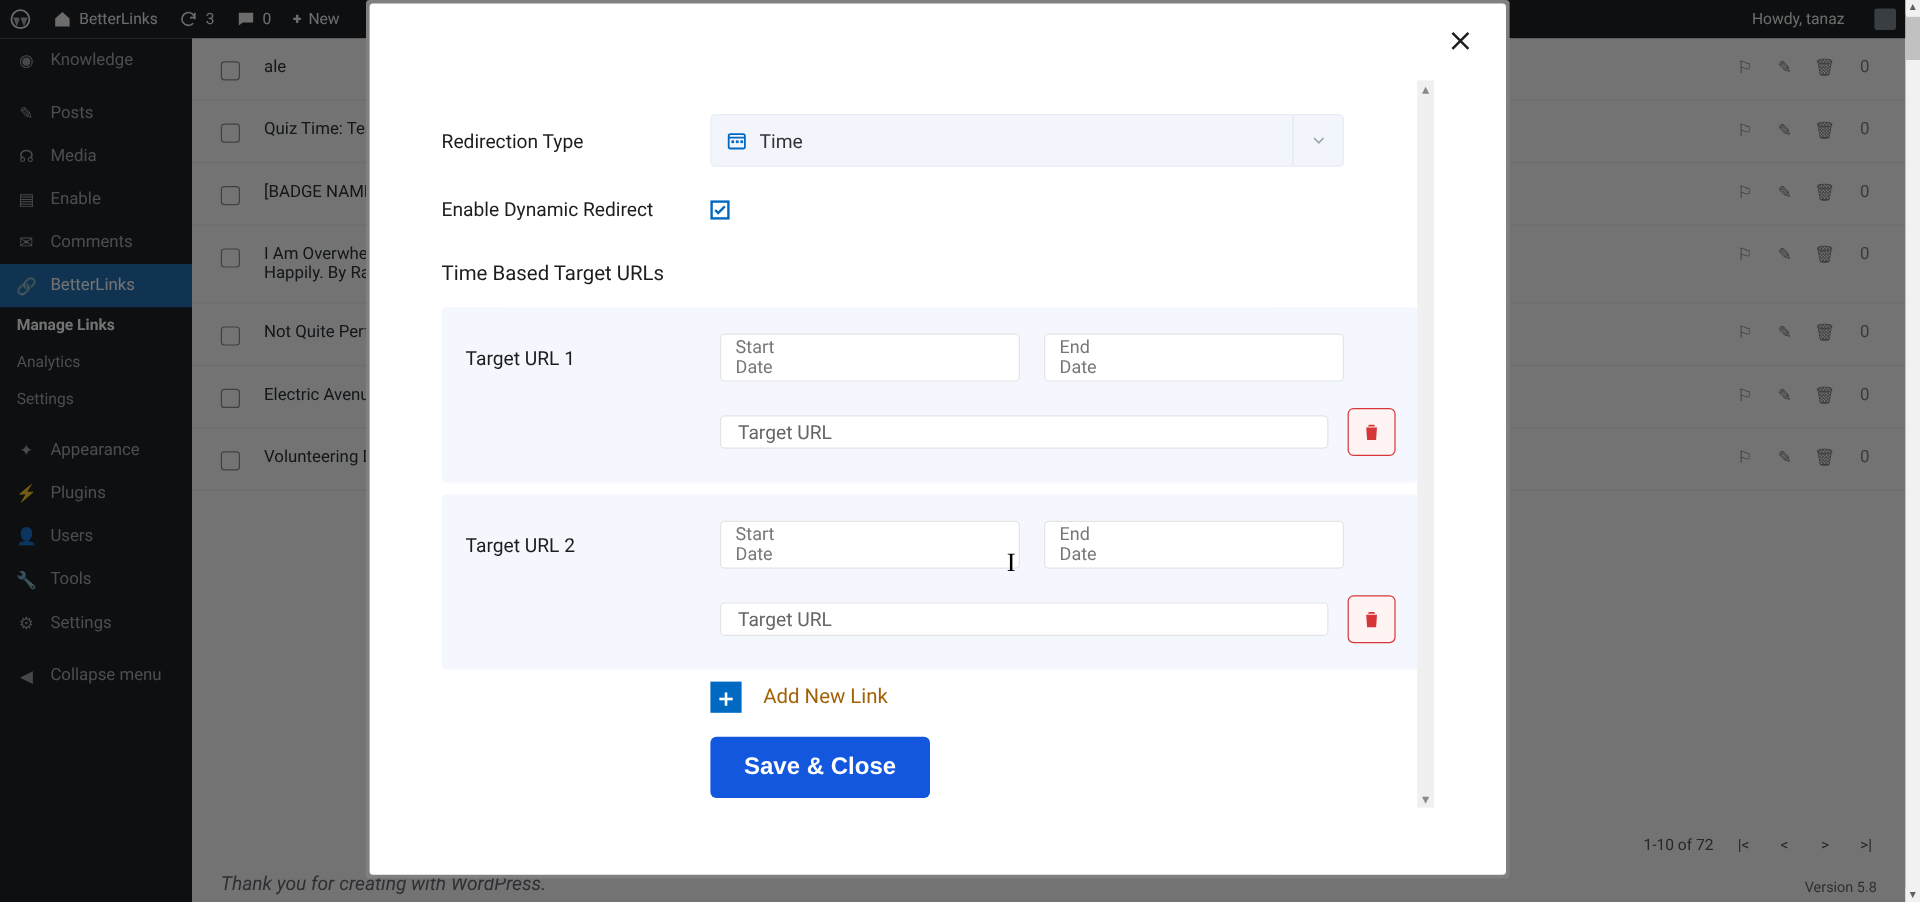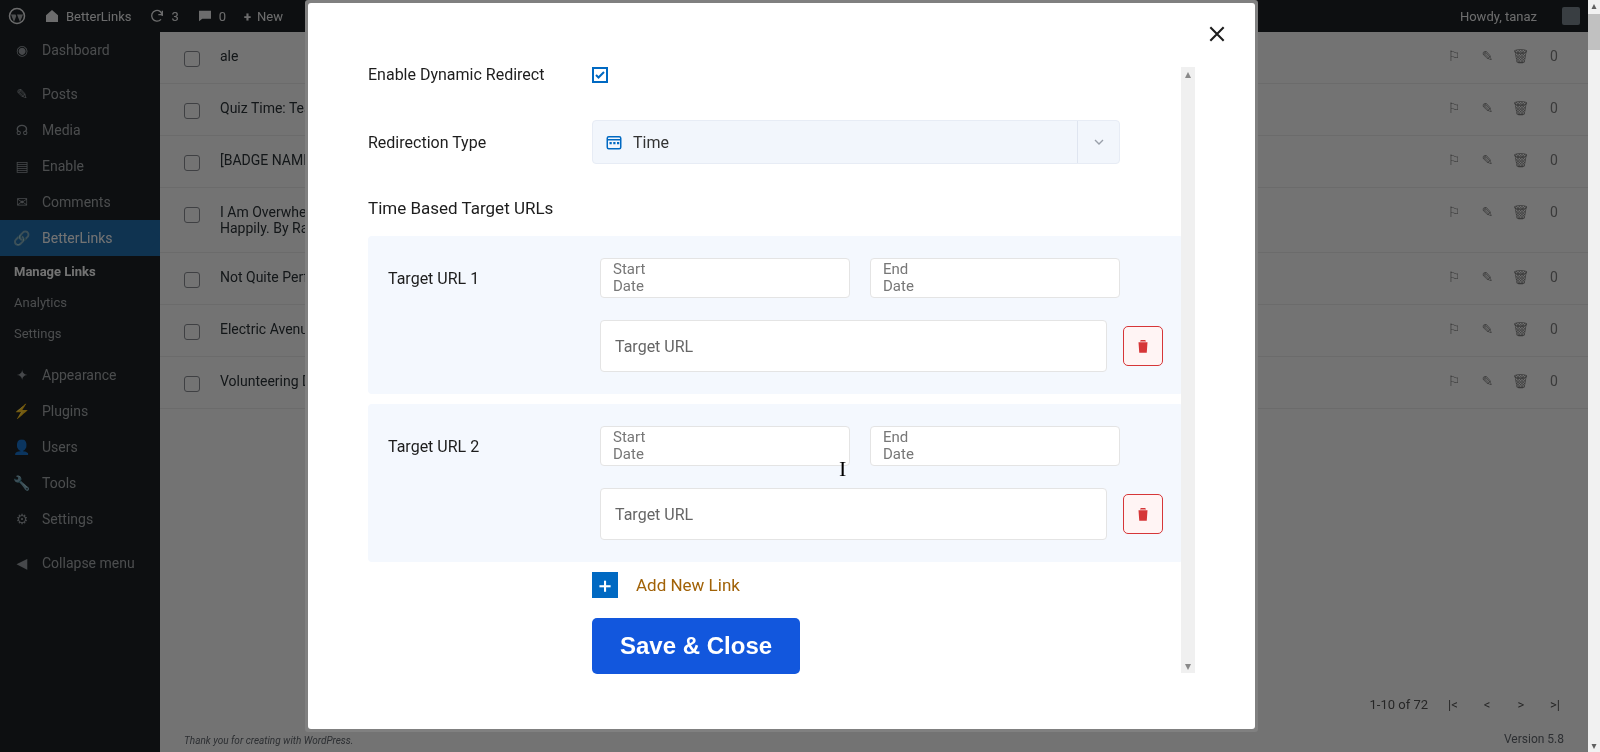--- a/index.html
+++ b/index.html
@@ -88,21 +88,21 @@
   }
   .list-row {
     display:flex; align-items:flex-start; gap:20px;
     padding: 16px 24px; border-bottom: 1px solid #eee;
   }
   .list-row .chk { width:16px; height:16px; border:1px solid #8c8f94; border-radius:3px; margin-top:3px;}
   .list-row .title { flex:1; color:#2c3338;}
   .list-row .spacer { width: 820px; }
   .row-actions { width: 120px; display:flex; justify-content:space-between; color:#808080; }
   .row-actions span { width:20px; text-align:center;}
-  .footer-text { position:absolute; bottom:6px; left:24px; color:#646970; font-style:italic; font-size:10px;}
+  .footer-text { position:absolute; bottom:6px; left:24px; color:#646970; font-style:italic; font-size:16px;}
   .footer-version{ position:absolute; bottom:6px; right:24px; color:#646970; font-size:12px;text-align:right;}
   .pagination {
     position:absolute; bottom:40px; right:24px;
     display:flex; align-items:center; gap:16px; color:#555; font-size:13px;
   }
   .pagination .pg-btn { width:18px; text-align:center; color:#555;}
 
   
   .outer-scroll {
     position:absolute; top:0; right:0; width:12px; height:100%;
@@ -205,21 +205,21 @@
   .target-card .card-lbl{ font-size:16px; color:#1d1d1d;}
   .card-dates{ display:flex; gap:20px; }
   .date-input{
     width:250px; height:40px;
     background:#fff; border:1px solid var(--border-light); border-radius:4px;
     display:flex; align-items:center; padding:0 12px;
     color:#777; font-size:15px; line-height:1.15;
   }
   .url-row{ grid-column: 2 / 3; display:flex; gap:16px; align-items:center;}
   .url-input{
-    flex:1; height:52px;
+    flex:1; height:28px;
     background:#fff; border:1px solid var(--border-light); border-radius:4px;
     display:flex; align-items:center; padding:0 14px;
     color:#666; font-size:16px;
   }
   .del-btn{
     width:40px; height:40px;
     border:1px solid var(--danger); border-radius:5px;
     background: #fff4f4;
     display:flex; align-items:center; justify-content:center;
     color: var(--danger);
@@ -235,21 +235,21 @@
     display:flex; align-items:center; justify-content:center;
     font-weight:900; font-size:20px; line-height:1;
   }
   .add-link-label{ font-size:17px; color:#a16207; }
 
   .save-btn{
     margin-top:20px; margin-left:224px;
     padding: 14px 28px;
     background: var(--btn-blue); color:#fff;
     border:none; border-radius:5px;
-    font-size:24px; font-weight:700;
+    font-size:20px; font-weight:700;
     cursor:pointer;
   }
 
   .text-cursor{
     position:absolute;
     left: 839px; top: 456px;
     font-size:22px; color:#000; font-family:serif;
     pointer-events:none;
   }
 
@@ -292,21 +292,21 @@
   <div class="tb-right">
     <span>Howdy, tanaz</span>
     <span class="tb-avatar"></span>
   </div>
 </div>
 
 <nav class="wp-sidebar">
   <ul>
     <li>
         <span class="side-icon">◉</span>
-        <span class="side-label">Dashboard</span>
+        <span class="side-label">Knowledge</span>
       </li>
     <li class="sep"></li>
     <li>
         <span class="side-icon">✎</span>
         <span class="side-label">Posts</span>
       </li>
     <li>
         <span class="side-icon">☊</span>
         <span class="side-label">Media</span>
       </li>
@@ -455,29 +455,20 @@
 
 <div class="modal-frame">
   <div class="modal">
     <button class="modal-close">
       <svg width="20" height="20" viewBox="0 0 24 24" fill="none" stroke="currentColor" stroke-width="2.5">
           <path d="M4 4l16 16M20 4L4 20"></path>
         </svg>
     </button>
 
     <div class="modal-inner">
-
-      <div class="form-row" style="margin-top:6px;">
-        <div class="form-label">Enable Dynamic Redirect</div>
-        <span class="chk-ctrl">
-          <svg viewBox="0 0 24 24" fill="none" stroke="currentColor" stroke-width="4">
-              <path d="M4 12l5 5L20 6"></path>
-            </svg>
-        </span>
-      </div>
 
       <div class="form-row" style="margin-top:36px;">
         <div class="form-label">Redirection Type</div>
         <div class="select-ctrl">
           <span class="sel-icon">
             <svg width="18" height="18" viewBox="0 0 24 24" fill="currentColor">
                 <rect x="3" y="5" width="18" height="16" rx="2" fill="none" stroke="currentColor" stroke-width="2"></rect>
                 <path d="M3 9h18" stroke="currentColor" stroke-width="2"></path>
                 <rect x="6" y="12" width="3" height="3"></rect>
                 <rect x="11" y="12" width="3" height="3"></rect>
@@ -486,20 +477,29 @@
           </span>
           <span>Time</span>
           <span class="sel-arrow">
             <svg width="16" height="16" viewBox="0 0 24 24" fill="none" stroke="currentColor" stroke-width="2">
                 <path d="M6 9l6 6 6-6"></path>
               </svg>
           </span>
         </div>
       </div>
 
+      <div class="form-row" style="margin-top:6px;">
+        <div class="form-label">Enable Dynamic Redirect</div>
+        <span class="chk-ctrl">
+          <svg viewBox="0 0 24 24" fill="none" stroke="currentColor" stroke-width="4">
+              <path d="M4 12l5 5L20 6"></path>
+            </svg>
+        </span>
+      </div>
+
       <div class="section-title">Time Based Target URLs</div>
 
       <div id="target-cards">
           <div class="target-card">
             <div class="card-lbl">Target URL 1</div>
             <div class="card-dates">
               <div class="date-input">
                 <span style="white-space:pre-line;">Start
 Date</span>
               </div>

